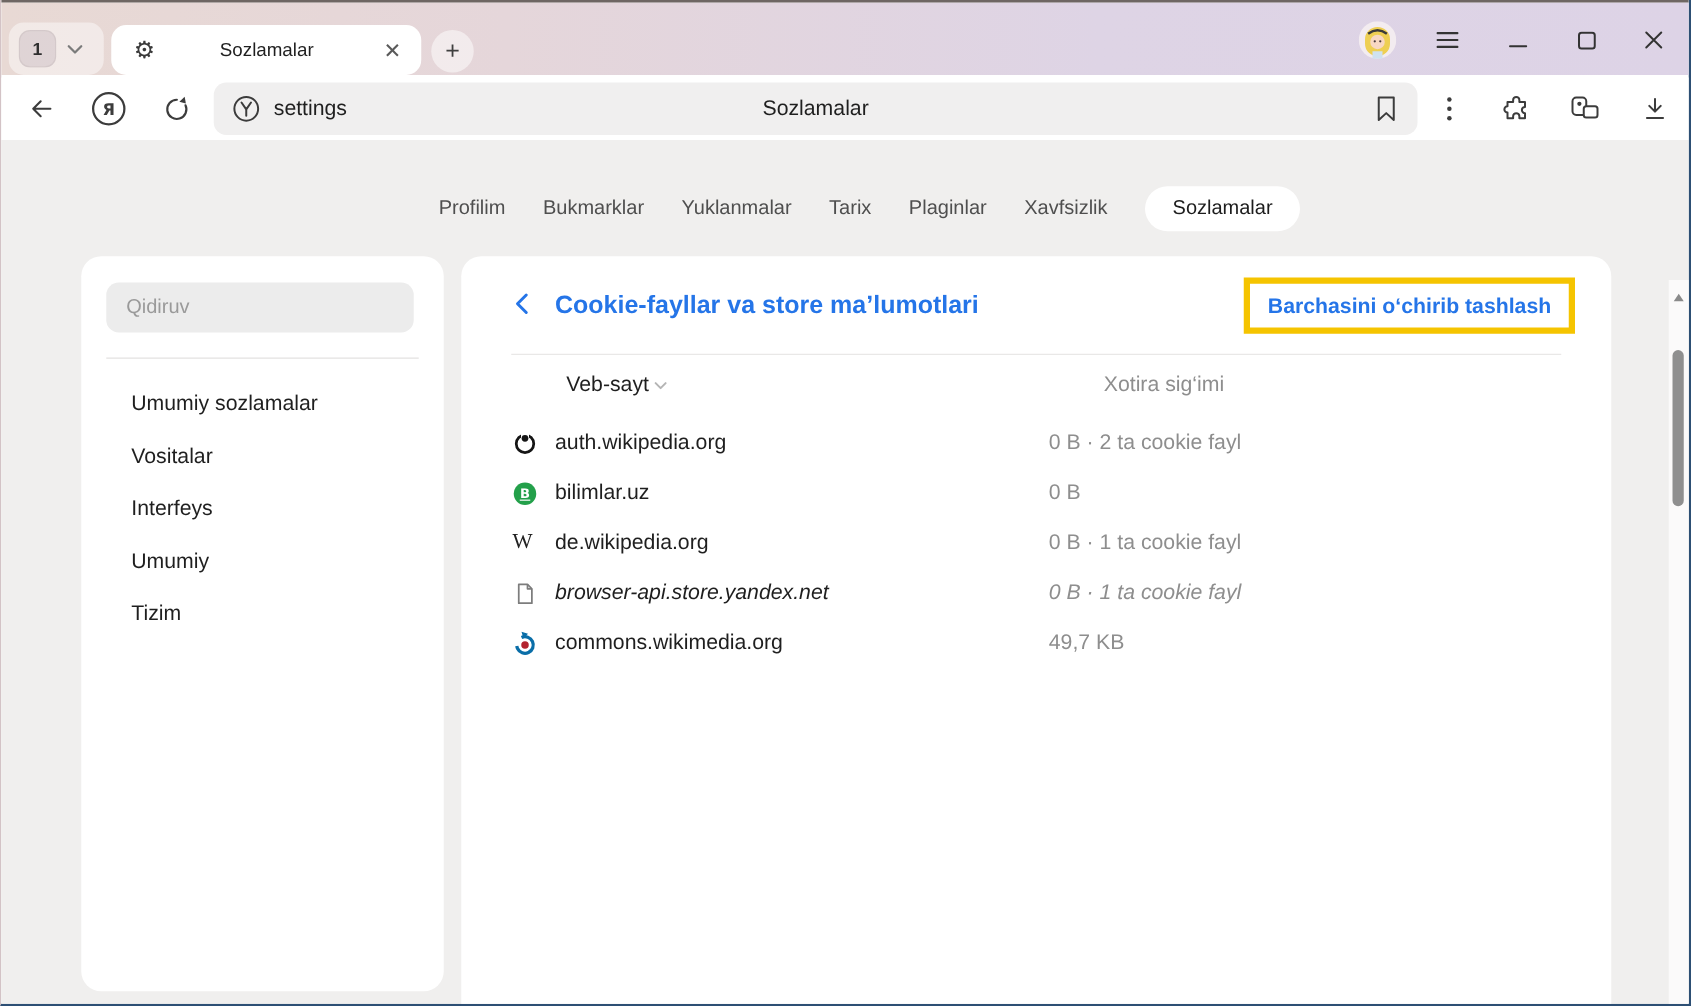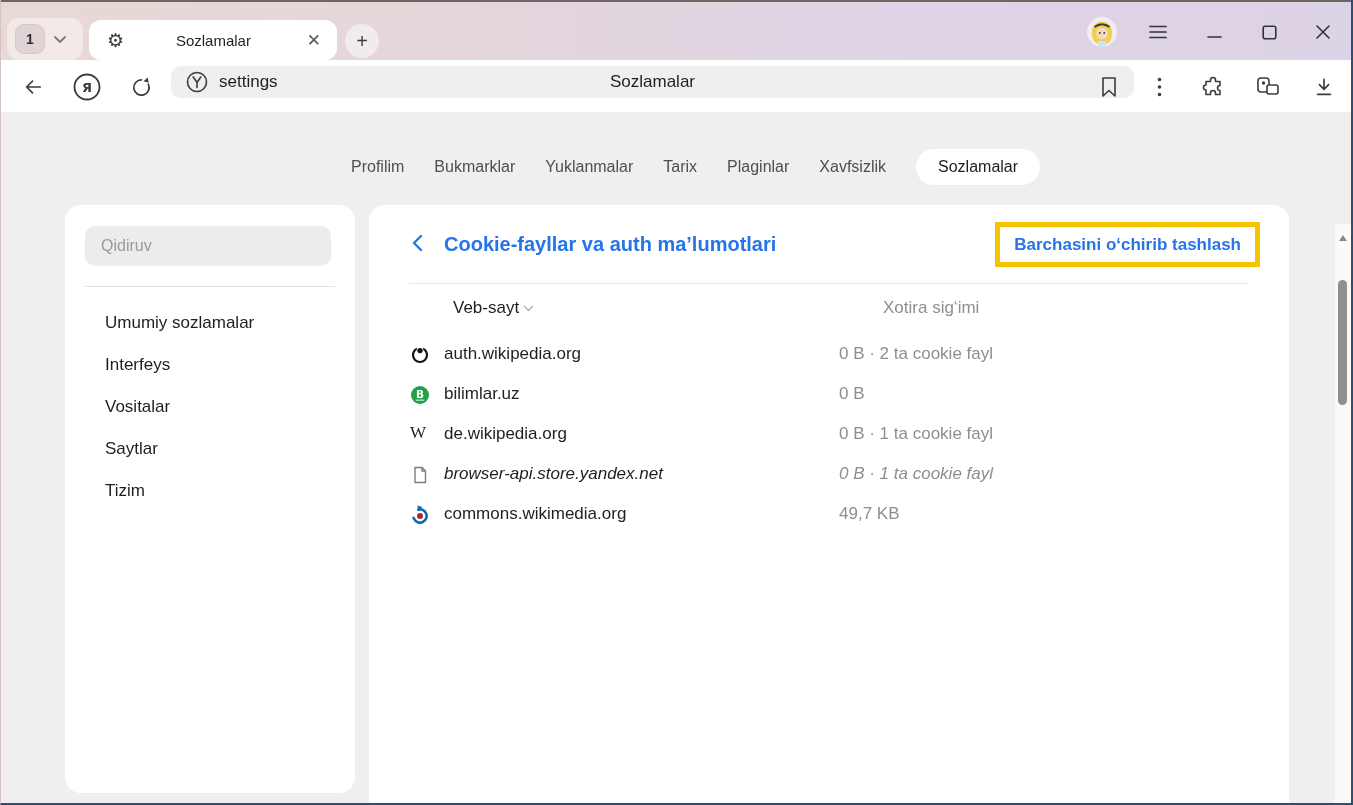--- a/index.html
+++ b/index.html
@@ -24,21 +24,21 @@
   .tab-title { flex:1; text-align:center; font-size:15px; color:#1f1f1f; }
   .tab-close { font-size:17px; color:#5a5a5a; padding:0 4px; cursor:pointer; line-height:1; }
   .newtab { position:absolute; left:344px; top:22px; width:34px; height:34px; border-radius:50%;
     background:rgba(255,255,255,0.5); display:flex; align-items:center; justify-content:center;
     font-size:20px; color:#3f3f3f; cursor:pointer; }
   .tb-icon { position:absolute; top:0; height:60px; width:36px; display:flex; align-items:center; justify-content:center; cursor:pointer; }
 
   
   .toolbar { position:absolute; left:0; top:62px; width:100%; height:50px; background:#fff; }
   .tool-icon { position:absolute; top:0; height:50px; width:40px; display:flex; align-items:center; justify-content:center; cursor:pointer; }
-  .addressbar { position:absolute; left:170px; top:4px; width:963px; height:32px; background:#f0efef;
+  .addressbar { position:absolute; left:170px; top:4px; width:963px; height:42px; background:#f0efef;
     border-radius:10px; display:flex; align-items:center; padding:0 14px; }
   .addr-value { font-size:17px; color:#1f1f1f; margin-left:10px; }
   .addr-title { position:absolute; left:0; right:0; text-align:center; font-size:17px; color:#1f1f1f; pointer-events:none; }
   .addr-bookmark { position:absolute; right:14px; top:9px; cursor:pointer; }
 
   
   .content { position:absolute; left:0; top:112px; width:100%; height:693px; background:#f0efee; }
 
   .navtabs { position:absolute; left:350px; top:36px; display:flex; align-items:center; gap:30px; height:38px; }
   .navtab { font-size:16px; color:#4f4f4f; cursor:pointer; white-space:nowrap; }
@@ -200,34 +200,34 @@
       <span class="navtab">Plaginlar</span>
       <span class="navtab">Xavfsizlik</span>
       <span class="navtab active">Sozlamalar</span>
     </div>
 
     <aside class="sidebar-card">
       <input class="search-input" type="text" placeholder="Qidiruv" style="">
       <div class="side-divider"></div>
       <div class="side-list">
         <div class="side-item">Umumiy sozlamalar</div>
+        <div class="side-item">Vositalar</div>
         <div class="side-item">Interfeys</div>
-        <div class="side-item">Vositalar</div>
-        <div class="side-item">Saytlar</div>
+        <div class="side-item">Umumiy</div>
         <div class="side-item">Tizim</div>
       </div>
     </aside>
 
     <section class="main-card">
       <span class="mc-back">
         <svg width="16" height="20" viewBox="0 0 16 20">
             <path d="M12 3 L5 10 l7 7" fill="none" stroke="#2575e8" stroke-width="2.4" stroke-linecap="round" stroke-linejoin="round"></path>
           </svg>
       </span>
-      <h1 class="mc-title">Cookie-fayllar va auth ma’lumotlari</h1>
+      <h1 class="mc-title">Cookie-fayllar va store ma’lumotlari</h1>
 
       <div class="mc-delete-box">
         <span class="mc-delete">Barchasini o‘chirib tashlash</span>
       </div>
 
       <div class="mc-divider"></div>
 
       <div class="thead">
         <span class="th-site"><span>Veb-sayt</span><svg class="th-sort" width="11" height="7" viewBox="0 0 11 7" style="display:inline">
               <path d="M1.5 1.5 l4 4 4 -4" fill="none" stroke="#b5b5b5" stroke-width="1.6" stroke-linecap="round" stroke-linejoin="round"></path>

